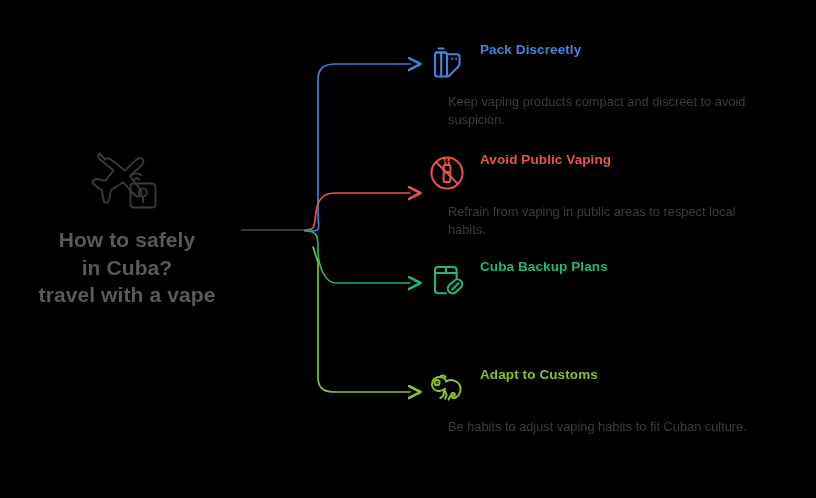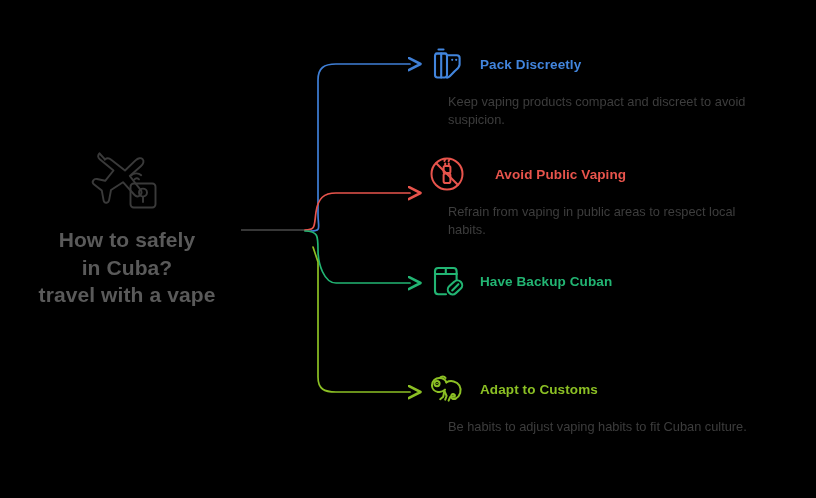--- a/index.html
+++ b/index.html
@@ -24,38 +24,38 @@
     line-height:1.32;
     text-align:center;
     letter-spacing:.1px;
   }
 
   
   #wires{position:absolute;left:0;top:0;width:816px;height:498px;pointer-events:none;}
 
   
   .branch{position:absolute;left:426px;width:378px;}
-  .branch-head{display:flex;align-items:center;gap:12px;height:44px;}
+  .branch-head{display:flex;gap:12px;height:44px;}
   .branch-icon{width:42px;height:42px;flex:0 0 42px;display:block;}
   .branch-title{
     font-size:13.5px;font-weight:bold;letter-spacing:.1px;white-space:nowrap;
   }
   .branch-desc{
     margin-left:22px;margin-top:7px;
     color:#3d3d3d;font-size:12.8px;line-height:1.42;
     max-width:312px;
   }
 
   #branch-1{top:42px;}
   #branch-2{top:152px;}
   #branch-3{top:259px;}
   #branch-4{top:367px;}
 
   .c-blue{color:#4285dd;}
-  .c-red{color:#e8544c;margin-left:15px;}
+  .c-red{color:#e8544c;}
   .c-green{color:#22b573;}
   .c-lime{color:#8cc024;}
 </style>
 </head>
 <body>
 
 <div id="stage">
 
   <svg id="wires" viewBox="0 0 816 498">
     <defs>
@@ -166,21 +166,21 @@
 
           <path d="M9.0,14.0 L9.0,11.2 C9.0,9.2 10.2,8.0 12.2,8.0
                    L27.4,8.0 C29.4,8.0 30.6,9.2 30.6,11.2 L30.6,14.0 Z"></path>
           <path d="M9.0,14.0 L30.6,14.0"></path>
           <path d="M19.8,8.0 L19.8,14.0"></path>
 
           <rect x="21.0" y="22.6" width="16.0" height="9.6" rx="4.8" transform="rotate(-42 29 27.4)"></rect>
           <path d="M26.2,30.4 L32.4,24.2" transform="rotate(0 29 27.4)"></path>
         </g>
       </svg>
-      <span class="branch-title c-green">Have Backup Cuban</span>
+      <span class="branch-title c-green">Cuba Backup Plans</span>
     </div>
   </div>
 
   <div class="branch" id="branch-4">
     <div class="branch-head">
       <svg class="branch-icon" viewBox="0 0 42 42">
         <g fill="none" stroke="#8cc024" stroke-width="2.0" stroke-linecap="round" stroke-linejoin="round">
 
           <path d="M6.0,17.5 C6.0,13.0 9.4,10.0 13.6,10.0
                    C17.0,10.0 19.4,11.8 20.4,14.4"></path>

